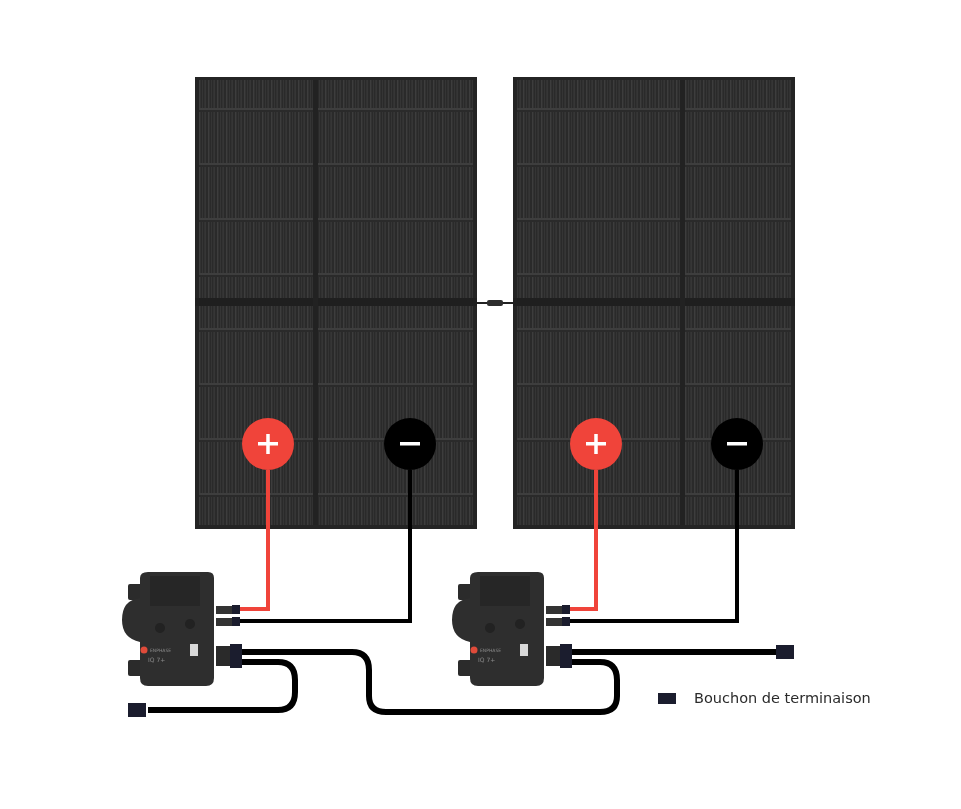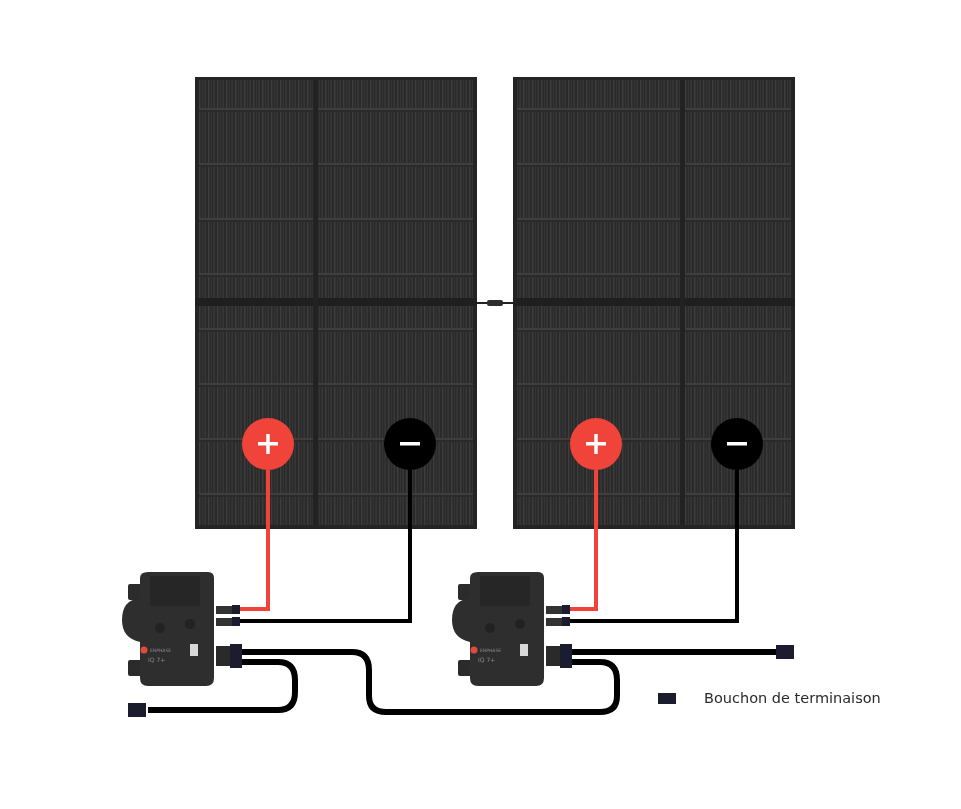--- a/index.html
+++ b/index.html
@@ -1,18 +1,18 @@
 <!DOCTYPE html>
 <html><head>
 <meta charset="utf-8">
 <style>
   html, body { margin: 0; padding: 0; background: #ffffff; }
   body { width: 961px; height: 809px; position: relative; overflow: hidden; font-family: "Liberation Sans", sans-serif; }
   #diagram { position: absolute; left: 0; top: 0; }
-  .legend { position: absolute; left: 658px; top: 690px; display: flex; align-items: center; gap: 28px; }
+  .legend { position: absolute; left: 658px; top: 690px; display: flex; align-items: center; gap: 18px; }
   .legend-swatch { width: 18px; height: 11px; background: #1b1d2e; }
   .legend-label { font-family: "DejaVu Sans", sans-serif; font-size: 14.5px; color: #2b2b2b; }
   .inv-label { font-family: "DejaVu Sans", sans-serif; fill: #8a8a8a; }
 </style>
 </head>
 <body>
 
 <svg id="diagram" width="961" height="809" viewBox="0 0 961 809" xmlns="http://www.w3.org/2000/svg">
   <defs>
     <pattern id="cells" x="0" y="0" width="9" height="55" patternUnits="userSpaceOnUse">

